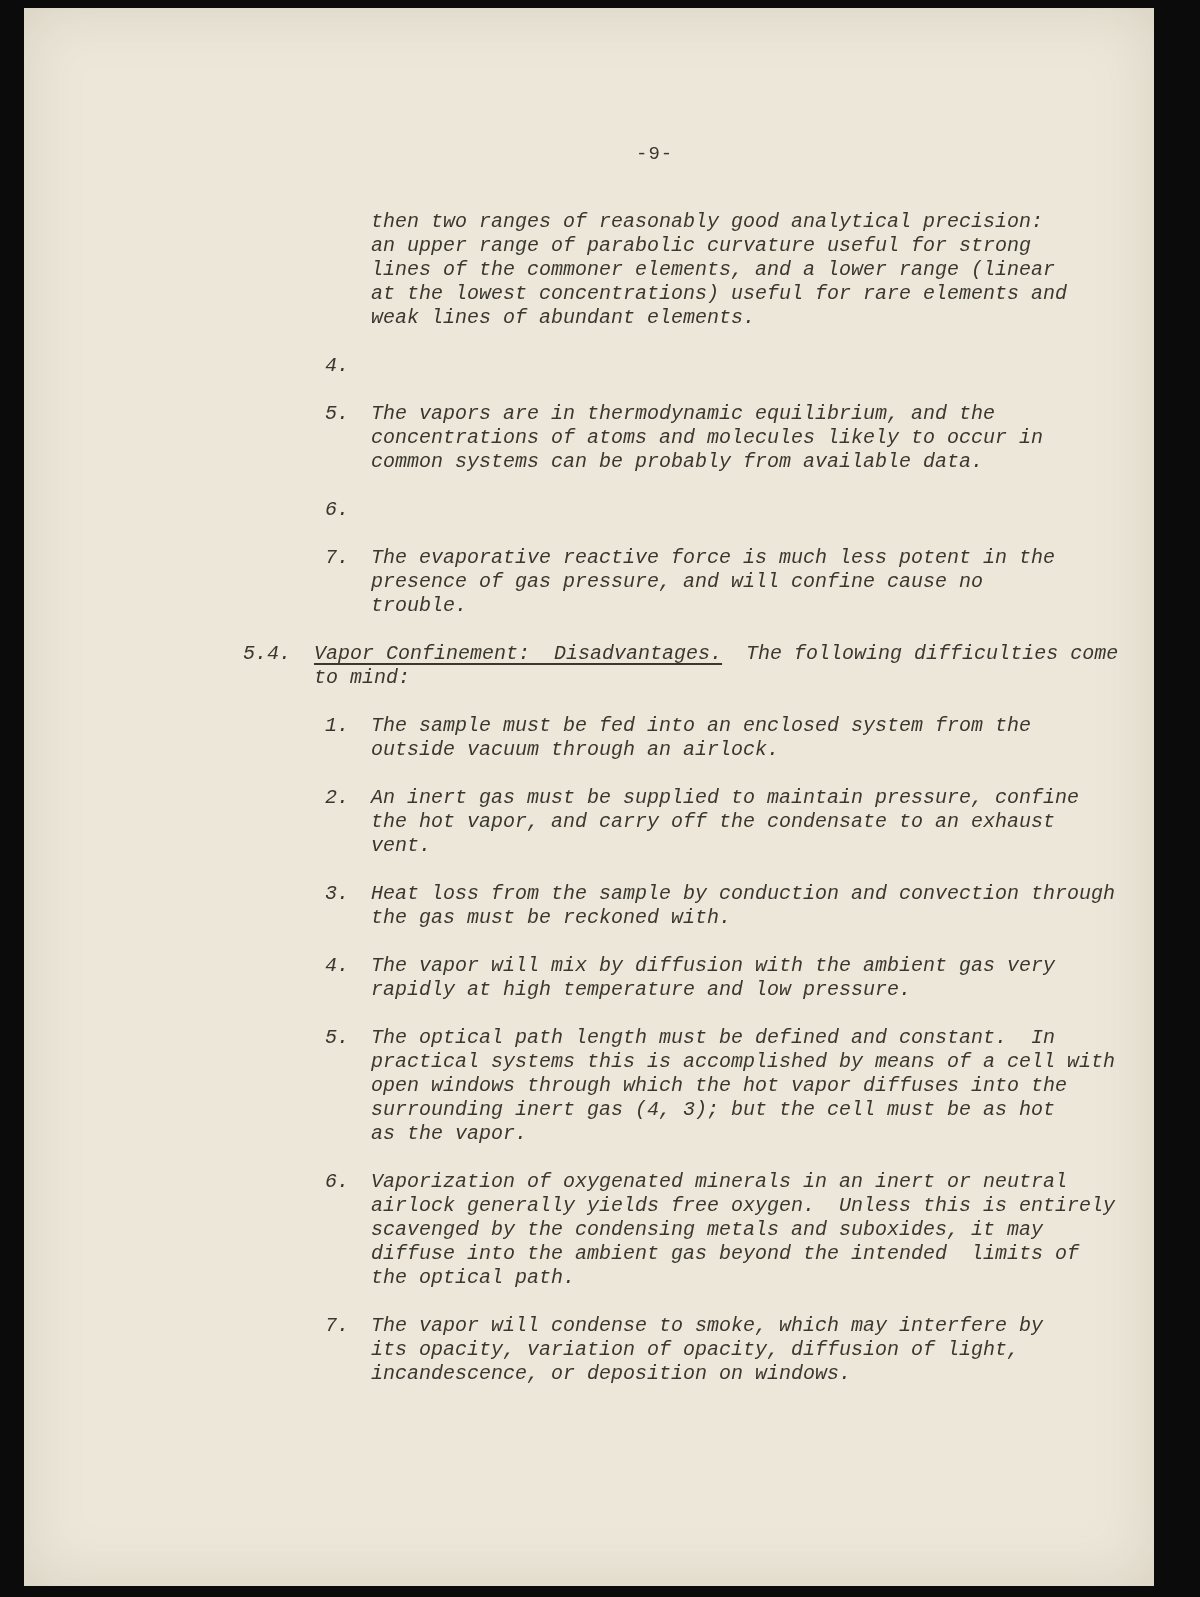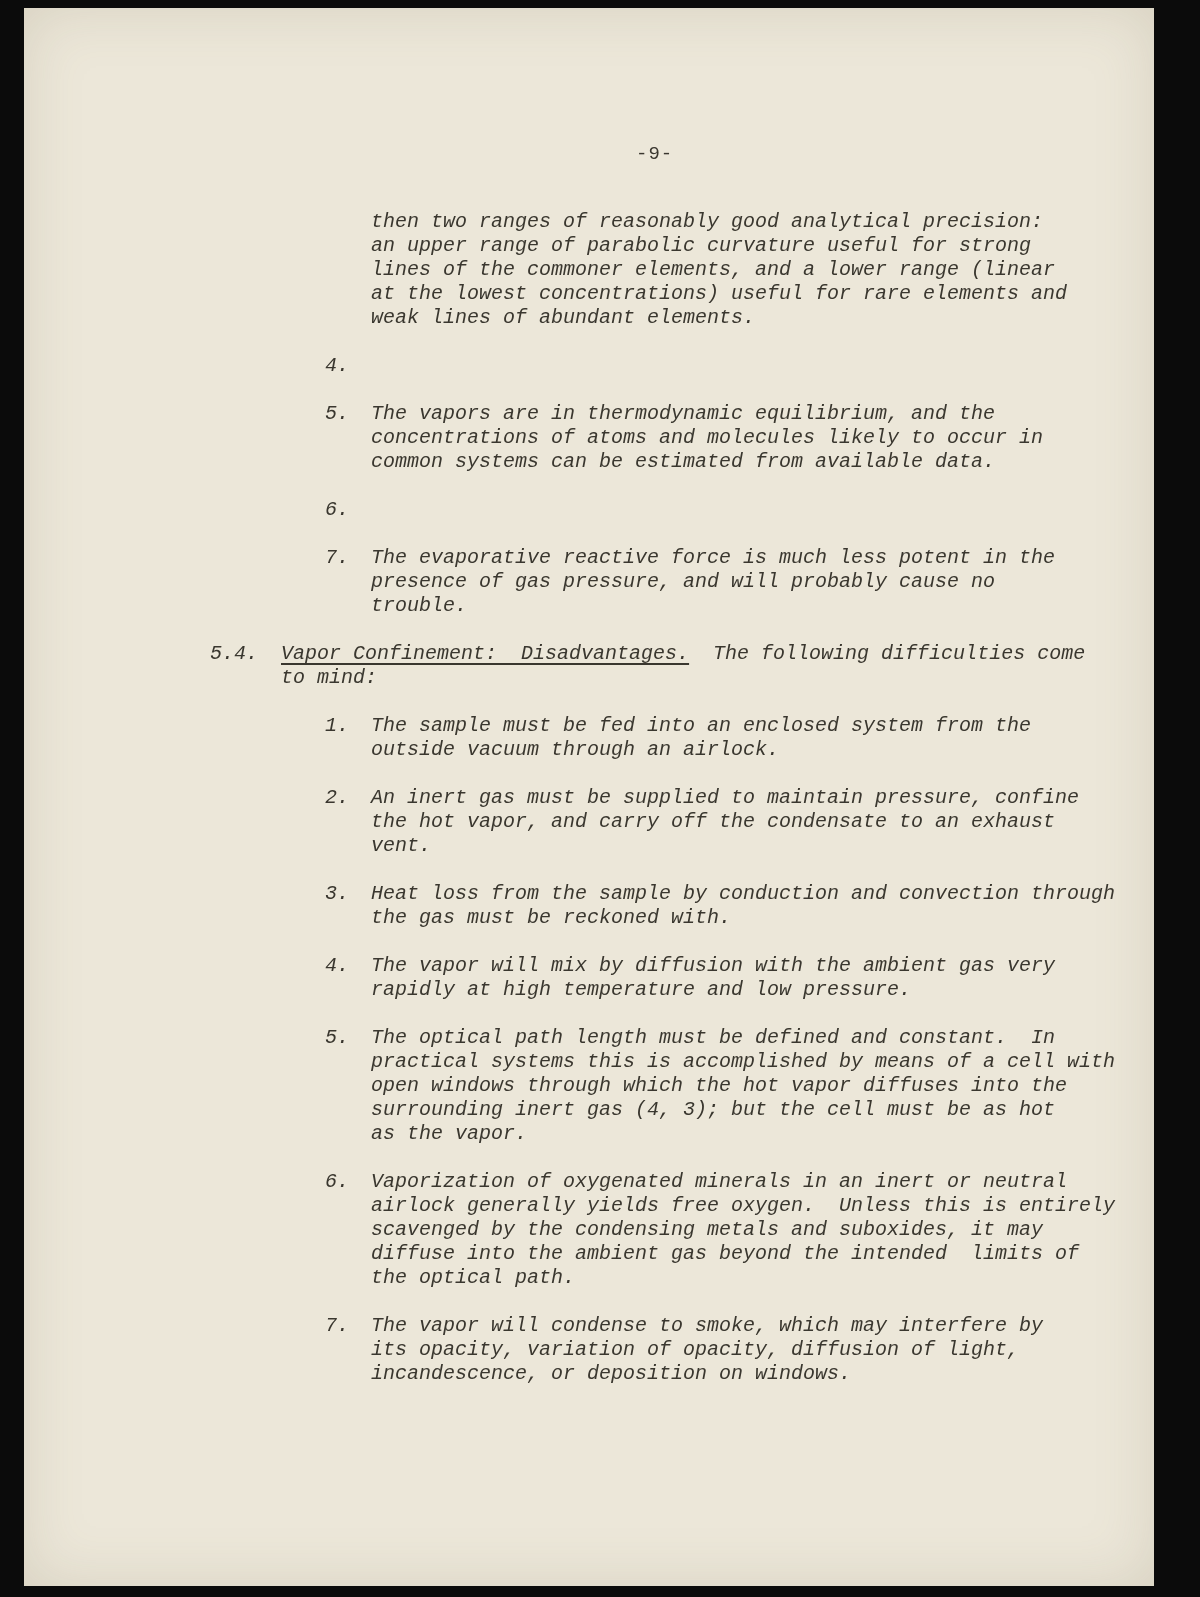--- a/index.html
+++ b/index.html
@@ -61,20 +61,21 @@
   .item .txt {
     white-space: pre-wrap;
   }
   .section {
     display: flex;
     margin-bottom: 24px;
   }
   .sec-num {
     width: 71px;
     flex-shrink: 0;
+    margin-left: 33px;
   }
   .sec-body {
     white-space: pre-wrap;
   }
   .sec-heading {
     text-decoration: underline;
     text-underline-offset: 4px;
     text-decoration-thickness: 1.5px;
     margin-top: 40px;
   }
@@ -115,29 +116,29 @@
 weak lines of abundant elements.</p>
 
       <div class="list">
         <div class="item">
           <span class="num">4.</span>
         </div>
         <div class="item">
           <span class="num">5.</span>
           <div class="txt">The vapors are in thermodynamic equilibrium, and the
 concentrations of atoms and molecules likely to occur in
-common systems can be estimated from available data.</div>
+common systems can be probably from available data.</div>
         </div>
         <div class="item">
           <span class="num">6.</span>
         </div>
         <div class="item">
           <span class="num">7.</span>
           <div class="txt">The evaporative reactive force is much less potent in the
-presence of gas pressure, and will probably cause no
+presence of gas pressure, and will confine cause no
 trouble.</div>
         </div>
       </div>
 
       <div class="section">
         <span class="sec-num">5.4.</span>
         <div class="sec-body"><span class="sec-heading">Vapor Confinement:  Disadvantages.</span><span>  The following difficulties come
 to mind:</span></div>
       </div>
 

